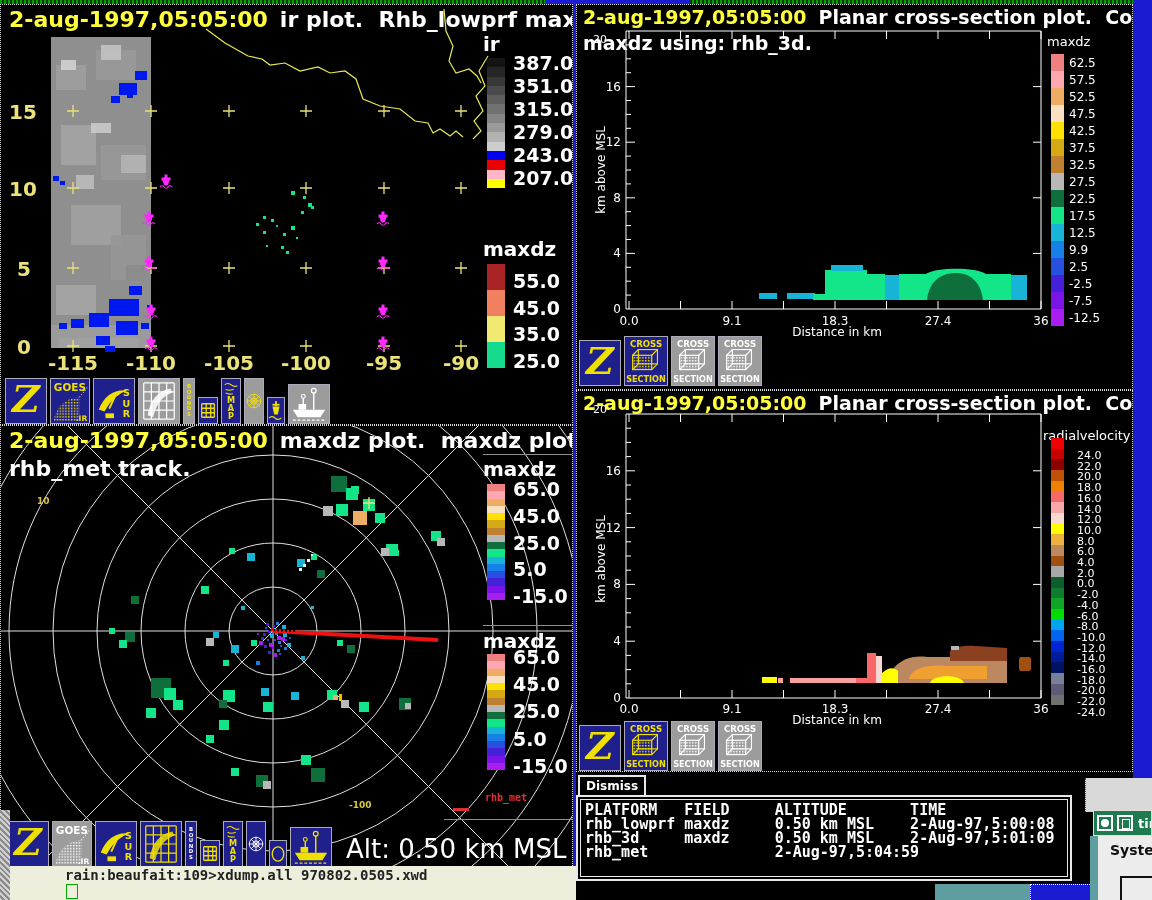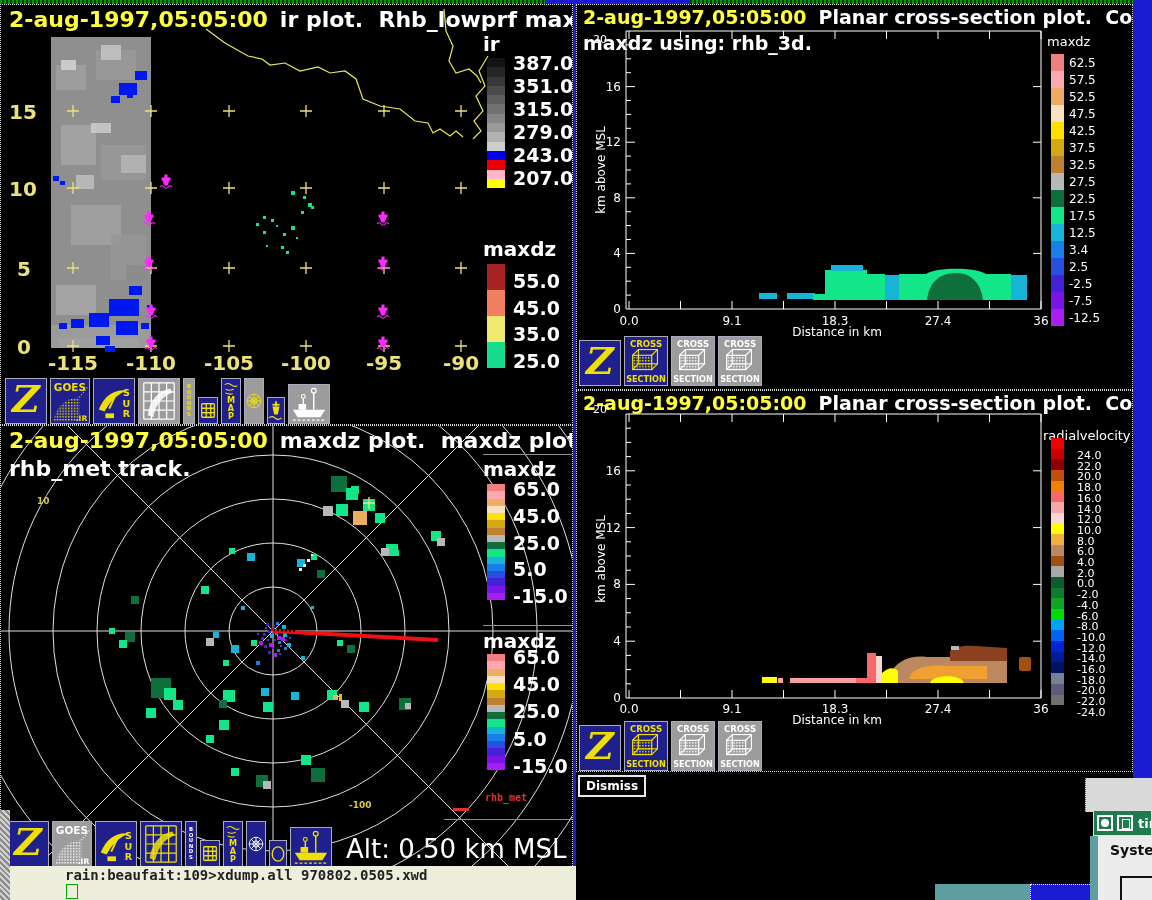--- a/index.html
+++ b/index.html
@@ -570,21 +570,21 @@
         <div>57.5</div>
         <div>52.5</div>
         <div>47.5</div>
         <div>42.5</div>
         <div>37.5</div>
         <div>32.5</div>
         <div>27.5</div>
         <div>22.5</div>
         <div>17.5</div>
         <div>12.5</div>
-        <div>3.4</div>
+        <div>9.9</div>
         <div>2.5</div>
         <div>-2.5</div>
         <div>-7.5</div>
         <div>-12.5</div>
       </div>
 
     <div class="toolbar" style="left:2px;top:329px;height:52px;">
         <div class="icon-btn" style="width: 42px; height: 46px; background: rgb(32, 32, 140);"><svg width="40" height="44" viewBox="0 0 42 46">
             <text x="21" y="34.96" text-anchor="middle" font-family="DejaVu Serif,serif" font-style="italic" font-weight="bold" font-size="40" fill="#f0e000">Z</text>
           </svg></div>
@@ -756,20 +756,28 @@
             <text x="22" y="10" font-size="9" font-weight="bold" fill="#ffffff" text-anchor="middle" font-family="DejaVu Sans,sans-serif">CROSS</text>
       <rect x="14" y="13" width="20" height="15" fill="none" stroke="#ffffff" stroke-width="1.2"></rect>
       <rect x="8" y="19" width="20" height="15" fill="url(#p27)" stroke="#ffffff" stroke-width="1.2"></rect>
       <path d="M8,19 L14,13 M28,19 L34,13 M8,34 L14,28 M28,34 L34,28" stroke="#ffffff" stroke-width="1.2"></path>
       <text x="22" y="47" font-size="8.5" font-weight="bold" fill="#ffffff" text-anchor="middle" font-family="DejaVu Sans,sans-serif">SECTION</text>
           </svg></div>
       </div>
   </div>
 
   <button id="dismiss" style="left:578px;top:775px;">Dismiss</button>
+  <div id="tablewin" style="left:576px;top:795px;width:492px;height:82px;">
+    <div class="inner" style="padding:3px 0 0 4px;">
+        <div class="row">PLATFORM   FIELD     ALTITUDE       TIME</div>
+        <div class="row">rhb_lowprf maxdz     0.50 km MSL    2-Aug-97,5:00:08</div>
+        <div class="row">rhb_3d     maxdz     0.50 km MSL    2-Aug-97,5:01:09</div>
+        <div class="row">rhb_met              2-Aug-97,5:04:59</div>
+      </div>
+  </div>
 
   <div style="position:absolute;left:0;top:810px;width:10px;height:90px;
               background:repeating-linear-gradient(45deg,#cfcfcf 0 2px,#8a8a8a 2px 4px);"></div>
   <div id="terminal" style="left:10px;top:866px;width:566px;height:34px;">
     <div class="line">rain:beaufait:109&gt;xdump.all 970802.0505.xwd</div>
     <div class="cursor"></div>
   </div>
 
   <div style="position:absolute;left:1085px;top:778px;width:67px;height:34px;background:#d9d9d9;border-left:1px dotted #555;box-sizing:border-box;"></div>
   <div style="position:absolute;left:1093px;top:810px;width:59px;height:26px;background:#1f7a50;border:1px solid #dfdfdf;box-sizing:border-box;overflow:hidden;">

